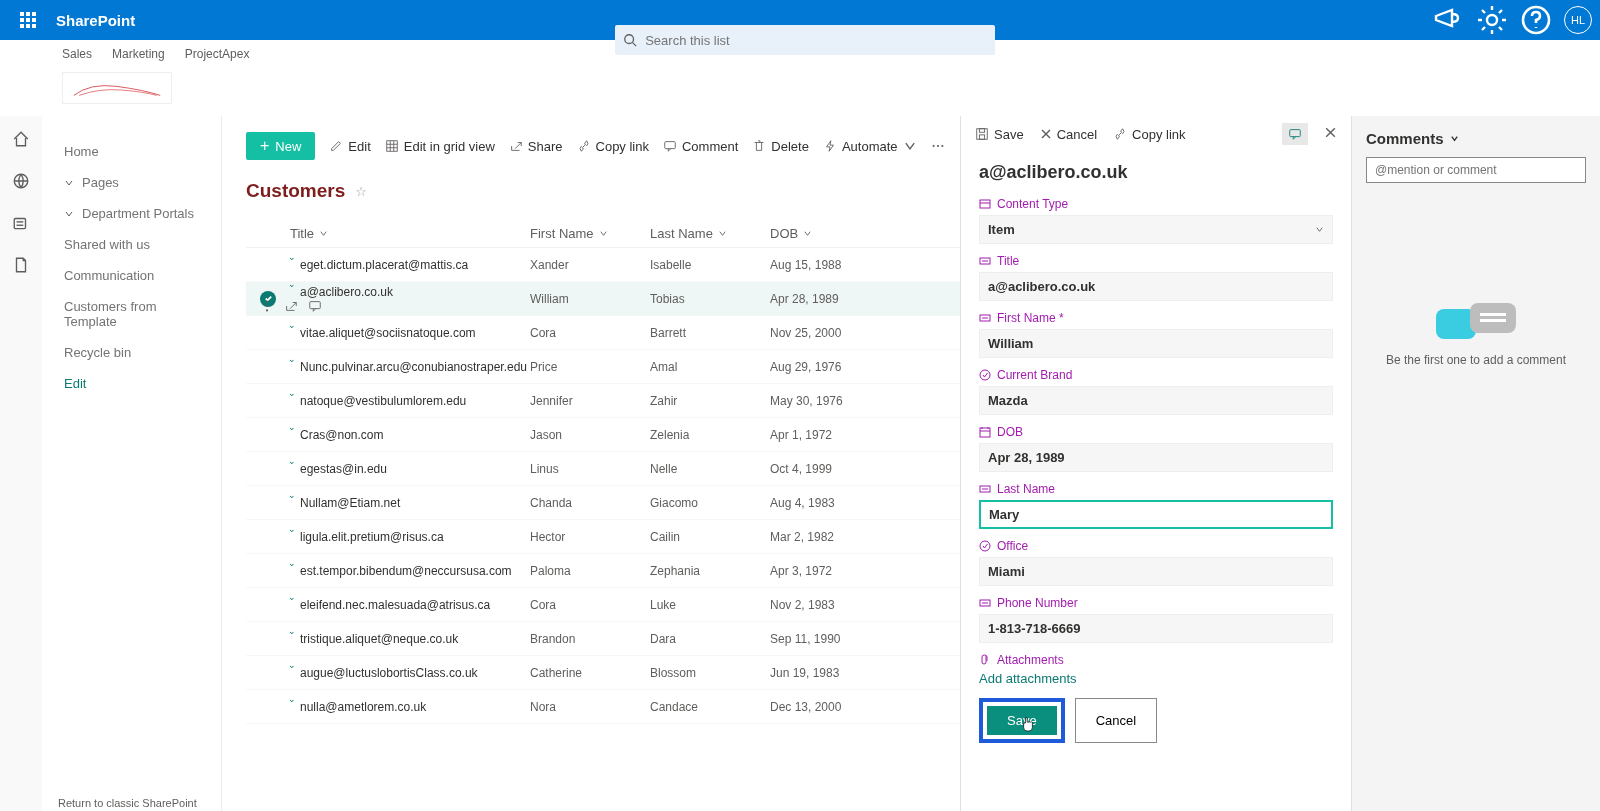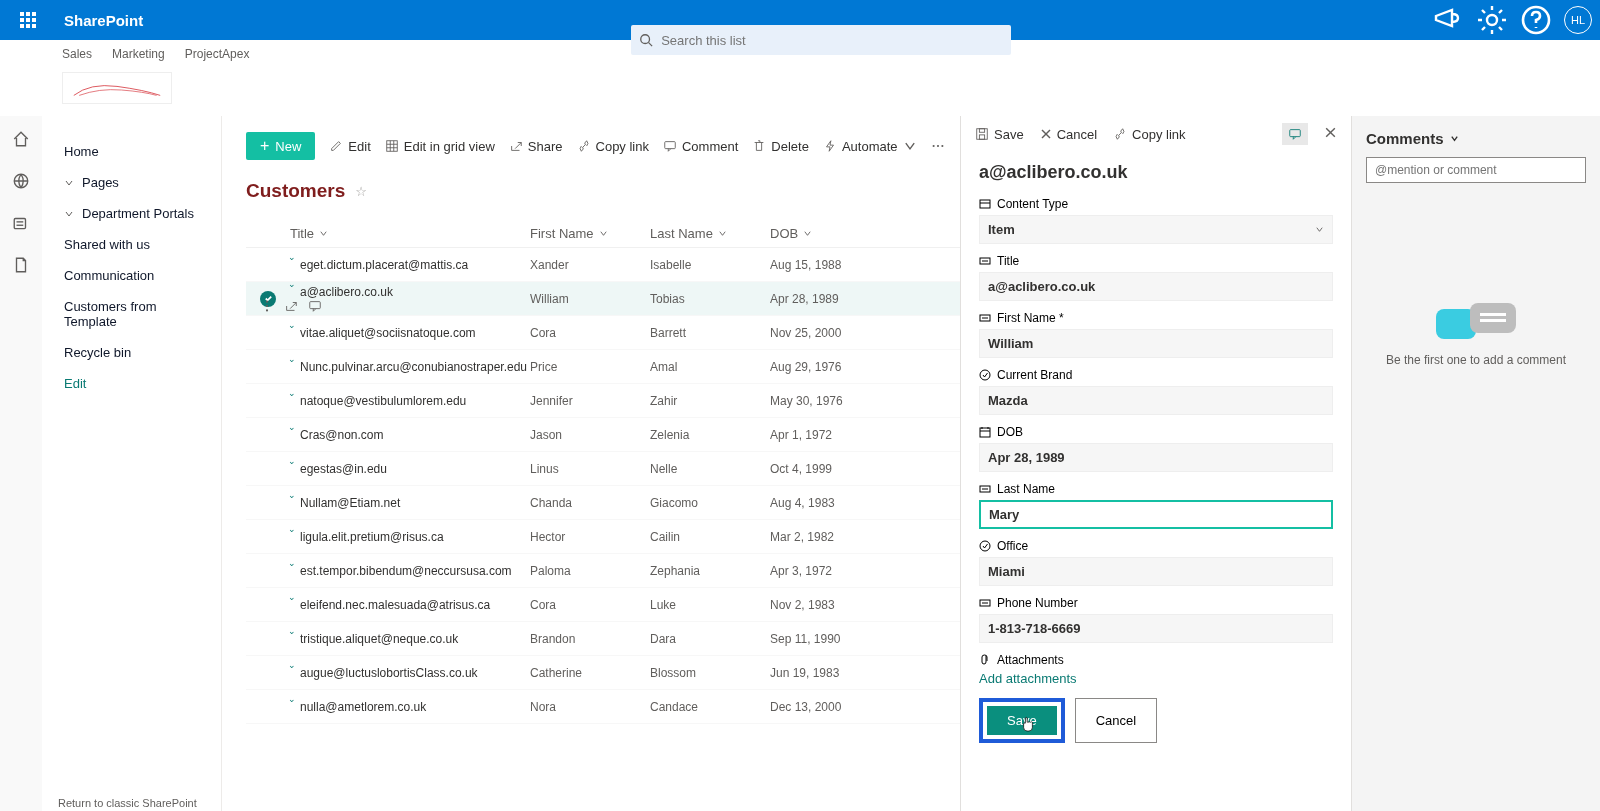--- a/index.html
+++ b/index.html
@@ -1,19 +1,19 @@
 <!DOCTYPE html>
 <html><head>
 <meta charset="utf-8">
 <style>
 * { box-sizing: border-box; margin: 0; padding: 0; font-family: "Segoe UI", Arial, sans-serif; }
 body { background: #fff; color: #323130; font-size: 13px; overflow: hidden; }
 
 
-.suite-bar { height: 40px; background: #0078d4; color: #fff; display: flex; align-items: center; padding: 0 8px; gap: 8px; }
+.suite-bar { height: 40px; background: #0078d4; color: #fff; display: flex; align-items: center; padding: 0 8px; }
 .waffle { width: 40px; height: 40px; display: flex; align-items: center; justify-content: center; cursor: pointer; }
 .waffle-grid { display: grid; grid-template-columns: repeat(3,4px); grid-gap: 2px; }
 .waffle-grid span { width: 4px; height: 4px; background: #fff; }
 .suite-title { font-size: 15px; font-weight: 600; margin-left: 8px; }
 .search-wrap { flex: 0 0 auto; margin-left: 480px; margin-top: 40px; }
 .search-box { width: 380px; height: 30px; background: #e8f0fa; border: none; border-radius: 2px; display: flex; align-items: center; padding: 0 8px; }
 .search-box svg { width: 14px; height: 14px; color: #605e5c; }
 .search-box input { flex: 1; border: none; background: transparent; outline: none; font-size: 13px; margin-left: 8px; color: #605e5c; }
 .suite-right { margin-left: auto; display: flex; align-items: center; gap: 12px; }
 .suite-icon { width: 32px; height: 32px; display: flex; align-items: center; justify-content: center; cursor: pointer; }
@@ -30,21 +30,21 @@
 
 
 .main { display: flex; height: calc(100vh - 108px); }
 
 
 .rail { width: 42px; background: #f9f9f9; display: flex; flex-direction: column; align-items: center; padding-top: 14px; gap: 24px; }
 .rail-icon { width: 18px; height: 18px; color: #605e5c; cursor: pointer; }
 
 
 .leftnav { width: 180px; border-right: 1px solid #edebe9; padding: 20px 0 0 0; position: relative; }
-.nav-item { padding: 8px 16px 8px 22px; font-size: 13px; color: #0f172a; cursor: pointer; display: flex; align-items: center; gap: 8px; }
+.nav-item { padding: 8px 16px 8px 22px; font-size: 13px; color: #737373; cursor: pointer; display: flex; align-items: center; gap: 8px; }
 .nav-item.link { color: #0a7a73; }
 .nav-item .chev { width: 10px; height: 10px; }
 .nav-footer { position: absolute; bottom: 10px; left: 16px; font-size: 11px; color: #605e5c; cursor: pointer; }
 
 
 .content { flex: 1; padding: 0 24px; position: relative; overflow: hidden; }
 .cmdbar { display: flex; align-items: center; gap: 14px; padding: 16px 0 10px; font-size: 13px; color: #323130; }
 .btn-new { background: #14bfa3; color: #fff; border: none; border-radius: 2px; padding: 6px 14px; font-size: 13px; display: flex; align-items: center; gap: 6px; cursor: pointer; }
 .cmd-item { display: flex; align-items: center; gap: 5px; color: #323130; cursor: pointer; }
 .cmd-item svg { width: 14px; height: 14px; color: #605e5c; }
@@ -75,21 +75,21 @@
 
 .panel { position: absolute; top: 0; right: 0; width: 640px; height: 100%; background: #fff; border-left: 1px solid #e1dfdd; display: flex; }
 .panel-form { flex: 1; display: flex; flex-direction: column; border-right: 1px solid #e1dfdd; }
 .panel-bar { height: 36px; display: flex; align-items: center; gap: 16px; padding: 0 14px; font-size: 13px; color: #323130; }
 .panel-bar .pitem { display: flex; align-items: center; gap: 5px; cursor: pointer; }
 .panel-bar .spacer { flex: 1; }
 .panel-bar .close { cursor: pointer; }
 .panel-body { padding: 10px 18px; overflow-y: auto; flex: 1; }
 .panel-title { font-size: 18px; font-weight: 600; margin-bottom: 14px; }
 .fld { margin-bottom: 10px; }
-.fld-lbl { font-size: 12px; color: #000000; display: flex; align-items: center; gap: 6px; margin-bottom: 4px; }
+.fld-lbl { font-size: 12px; color: #a21caf; display: flex; align-items: center; gap: 6px; margin-bottom: 4px; }
 .fld-lbl svg { width: 12px; height: 12px; }
 .fld-val { background: #f6f6f6; border: 1px solid #eee; padding: 5px 8px; font-size: 13px; color: #323130; height: 29px; display: flex; align-items: center; font-weight: bold; }
 .fld-val.select { justify-content: space-between; }
 .fld-val.input { border: 2px solid #14bfa3; background: #fff; }
 .add-att { color: #0a7a73; font-size: 13px; cursor: pointer; }
 .panel-btns { display: flex; gap: 10px; margin-top: 12px; }
 .btn-save-wrap { border: 4px solid #1f5bd8; padding: 4px; display: inline-block; }
 .btn-save { background: #0a8f7e; color: #fff; border: none; padding: 7px 20px; font-size: 13px; cursor: pointer; position: relative; }
 .btn-cancel { background: #fff; border: 1px solid #8a8886; padding: 7px 20px; font-size: 13px; cursor: pointer; }
 

